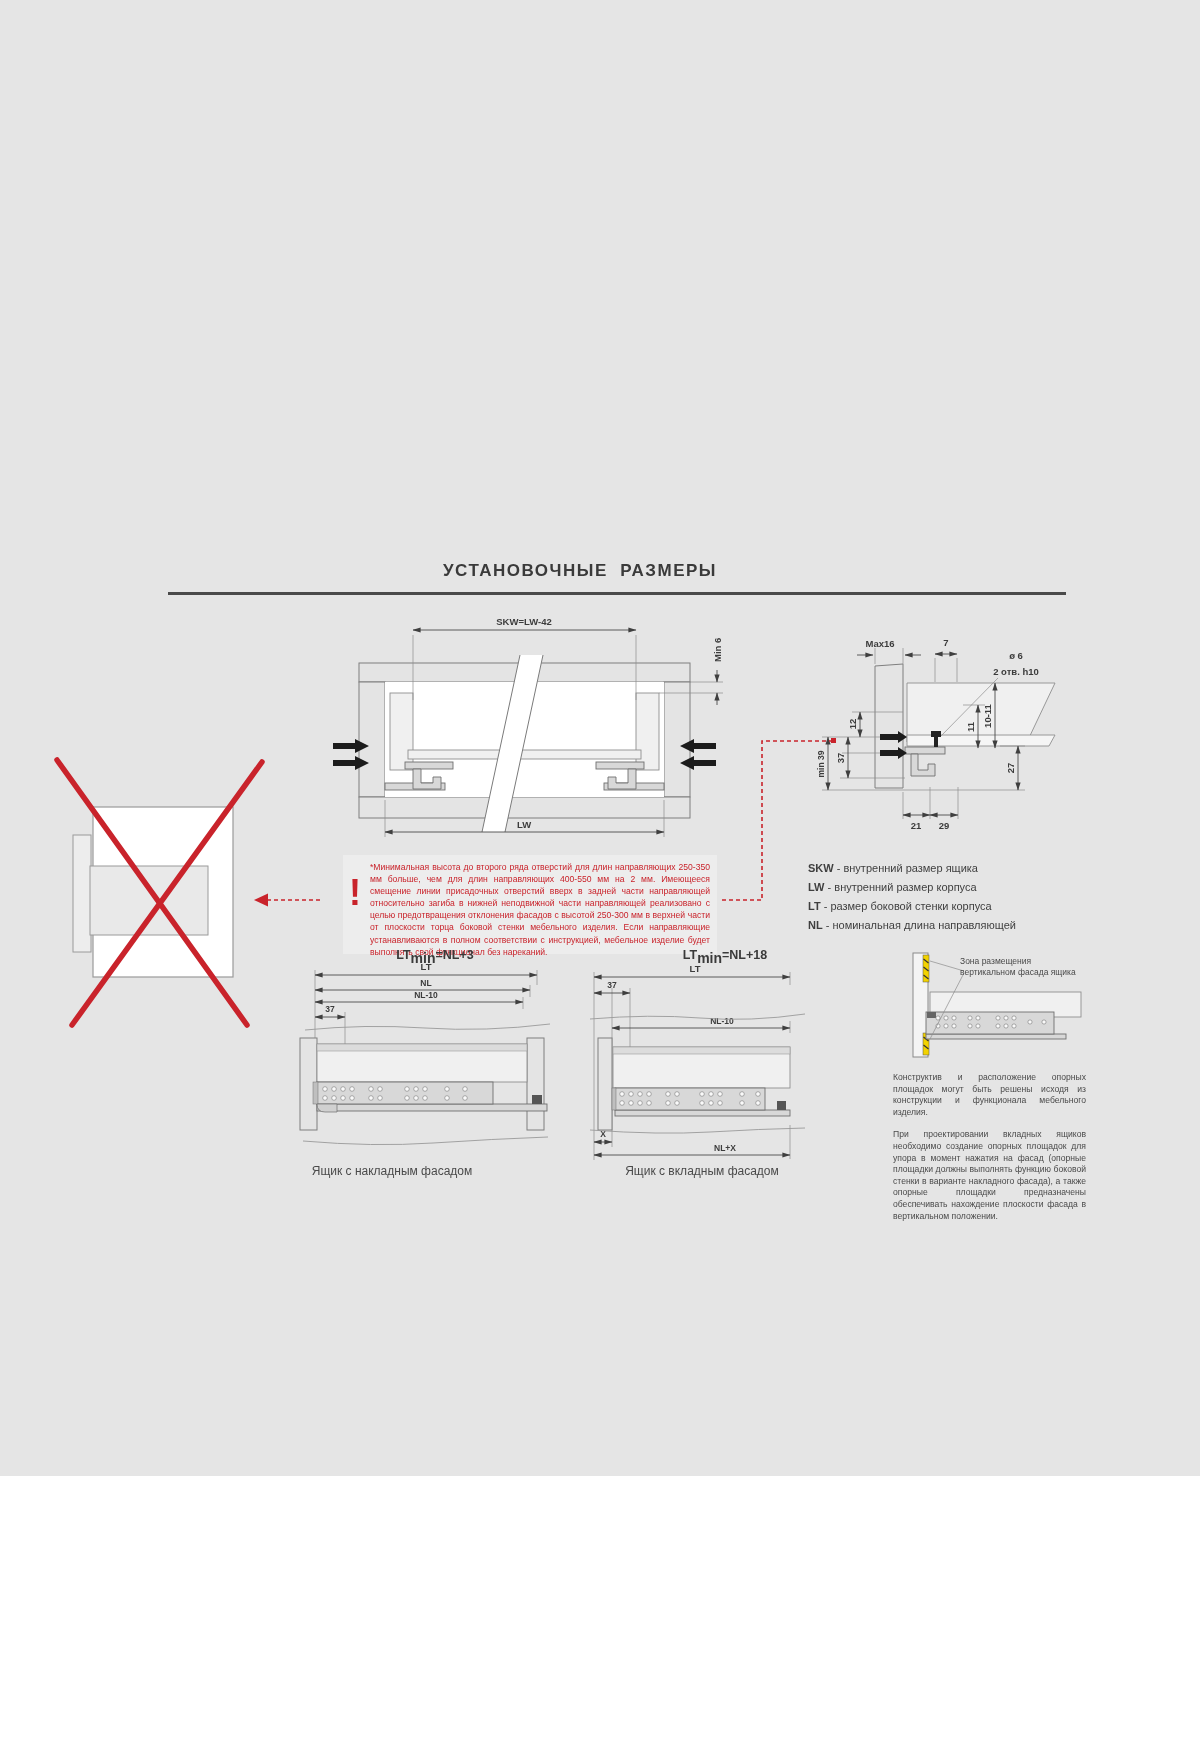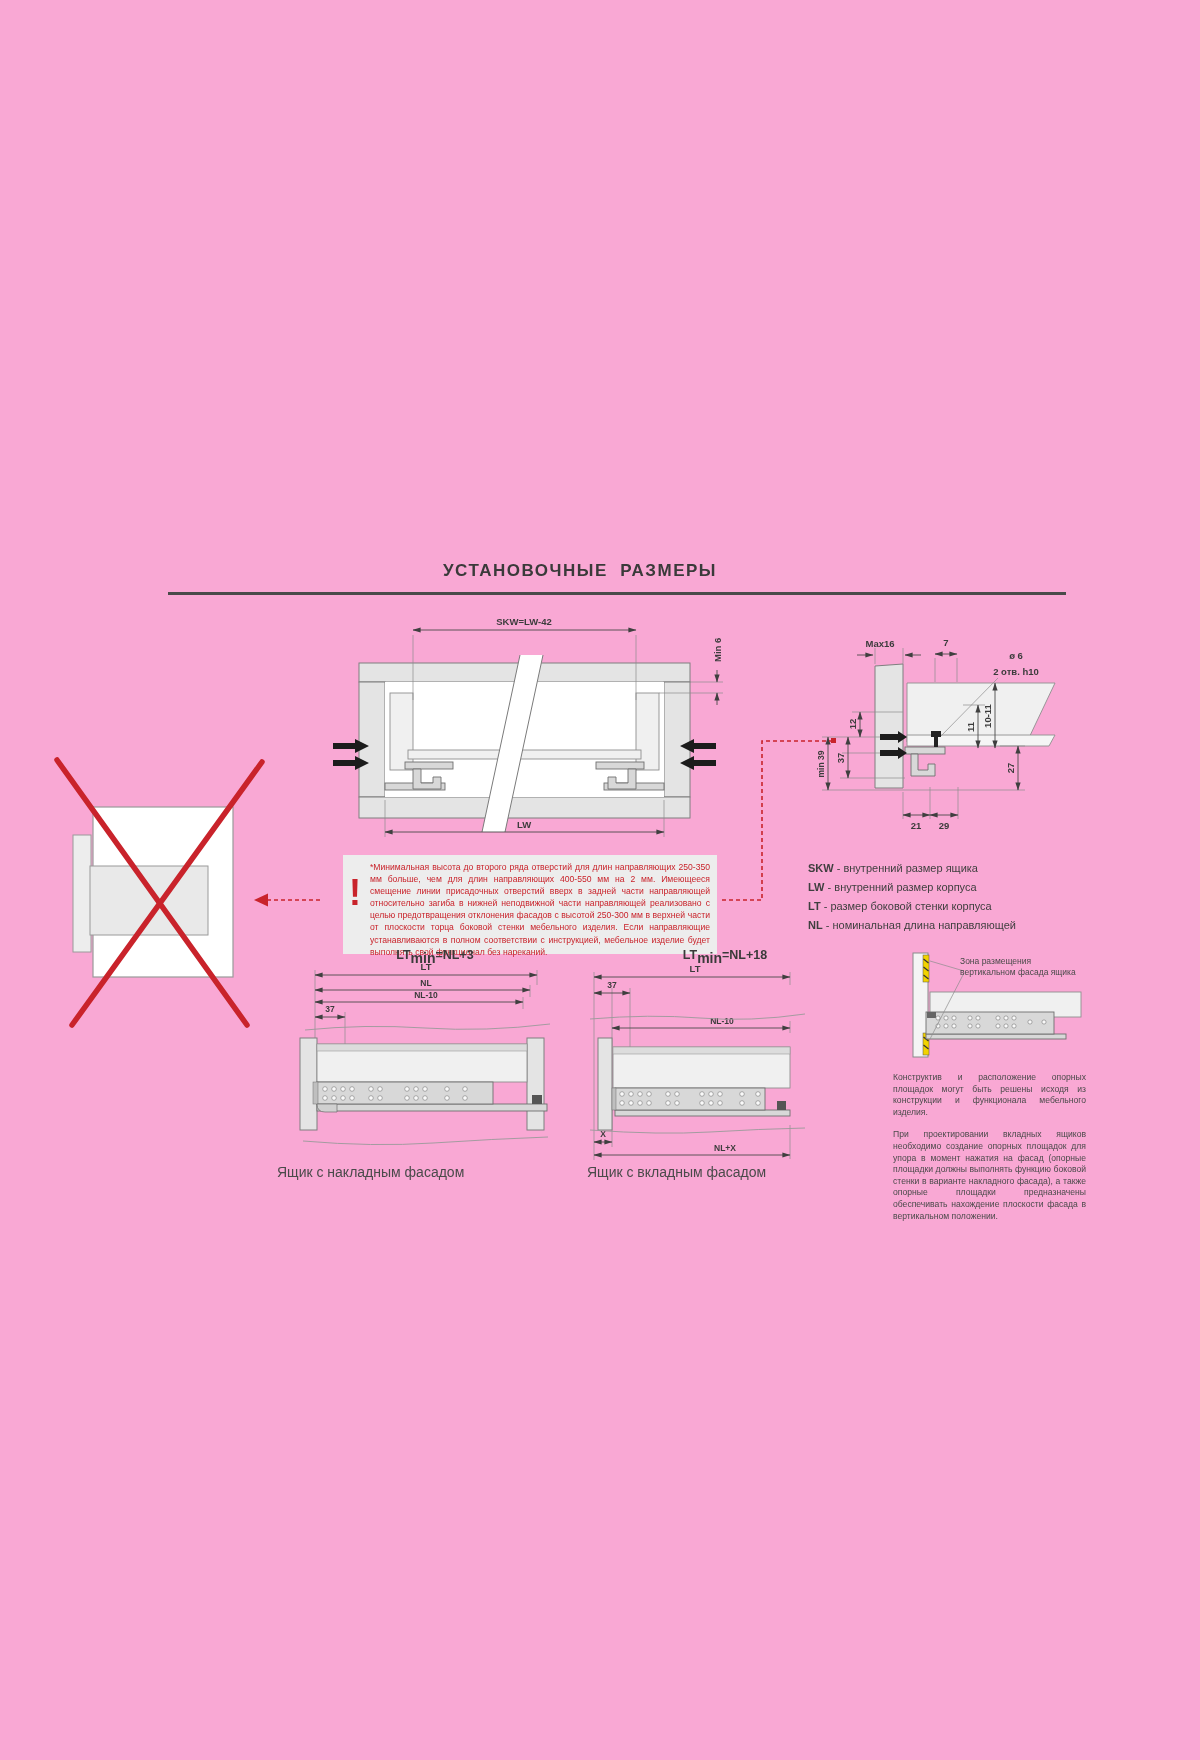--- a/index.html
+++ b/index.html
@@ -1,16 +1,16 @@
 <!DOCTYPE html>
 <html><head>
 <meta charset="utf-8">
 <style>
   html,body{margin:0;padding:0;background:#fff;}
-  .page{position:relative;width:1200px;height:1760px;background:#f9a8d4;
+  .page{position:relative;width:1200px;height:1476px;background:#e5e5e5;
         font-family:"Liberation Sans",sans-serif;overflow:hidden;text-decoration:underline;}
   .page-title{position:absolute;left:300px;top:561px;width:560px;text-align:center;
       font-size:17px;font-weight:bold;color:#3a3a3a;letter-spacing:1.5px;white-space:pre;}
   .title-rule{position:absolute;left:168px;top:592px;width:898px;height:3px;background:#4a4a4a;}
   svg{position:absolute;overflow:visible;}
   svg text{font-family:"Liberation Sans",sans-serif;}
   .dimtext{font-size:9.5px;font-weight:bold;fill:#3c3c3c;}
   .dimtext-sm{font-size:8.5px;font-weight:bold;fill:#3c3c3c;}
   .dim{stroke:#4a4a4a;stroke-width:0.9;fill:none;}
   .ext{stroke:#8d8d8d;stroke-width:0.7;fill:none;}
@@ -23,21 +23,21 @@
   .reddash{stroke:#c9232b;stroke-width:1.6;stroke-dasharray:4 3;fill:none;}
   .note-block{position:absolute;left:343px;top:855px;width:374px;height:99px;background:#ededed;}
   .note-mark{position:absolute;left:6px;top:20px;font-size:36px;font-weight:bold;color:#c9232b;line-height:1;}
   .note-text{position:absolute;left:27px;top:6px;width:340px;font-size:8.6px;line-height:12.1px;
       color:#c9232b;text-align:justify;}
   .legend{position:absolute;left:808px;top:859px;font-size:11px;color:#3f3f3f;}
   .legend-row{height:19px;line-height:19px;}
   .legend-term{font-weight:bold;}
   .formula{position:absolute;font-size:12.5px;font-weight:bold;color:#3a3a3a;text-align:center;width:160px;}
   .formula sub{font-size:14px;}
-  .caption{position:absolute;font-size:14px;color:#4a4a4a;width:230px;}
+  .caption{position:absolute;font-size:12px;color:#4a4a4a;text-align:center;width:230px;}
   .limiter-label{position:absolute;left:960px;top:956px;width:126px;font-size:8.5px;line-height:10.5px;
       color:#4a4a4a;text-align:left;}
   .support{position:absolute;left:893px;top:1072px;width:193px;font-size:8.6px;line-height:11.6px;
       color:#4a4a4a;text-align:justify;}
   .support p{margin:0 0 11px 0;}
 </style>
 </head>
 <body>
 
 <div class="page">

